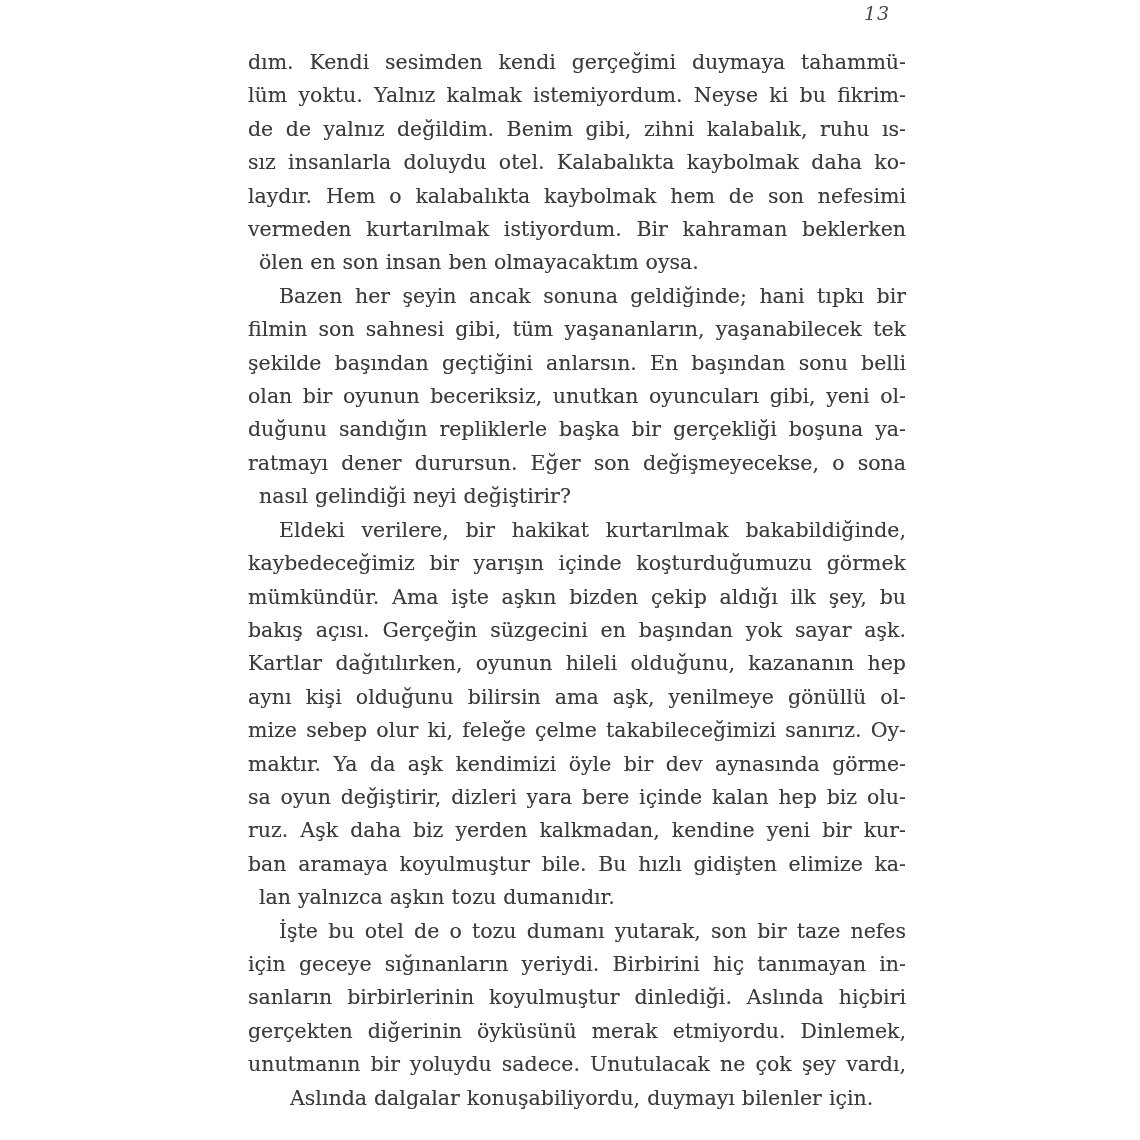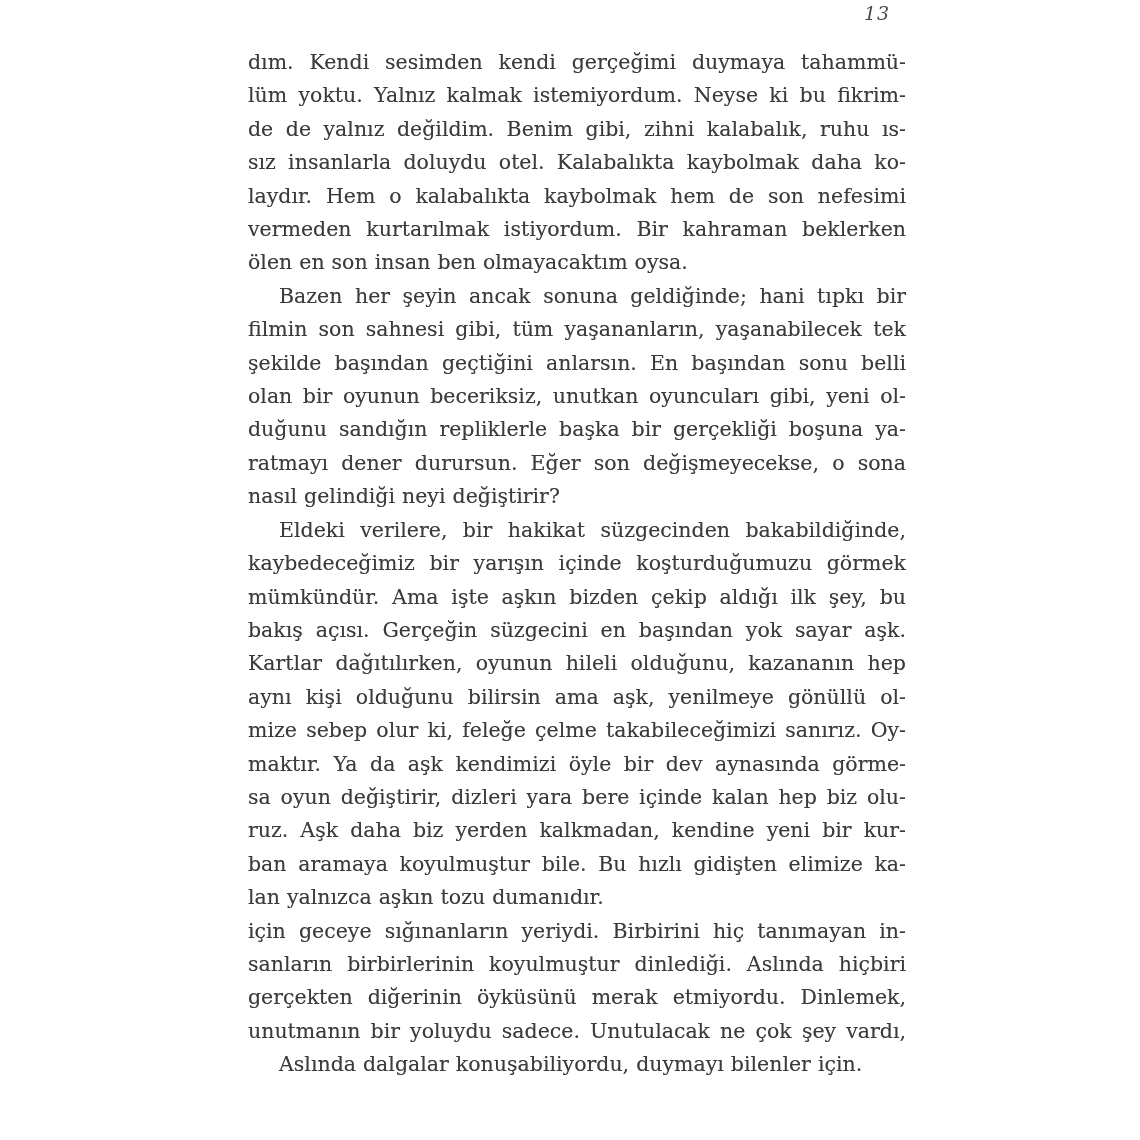--- a/index.html
+++ b/index.html
@@ -39,20 +39,21 @@
     padding: 0;
   }
   .line {
     text-align: justify;
     text-align-last: justify;
     white-space: normal;
     word-spacing: 0.5px;
   }
   .line.last {
     text-align-last: left;
+    margin-left: 11px;
   }
   .line.indent {
     text-indent: 31px;
   }
 </style>
 </head>
 <body>
 
 <div class="book-page">
   <div class="page-number">13</div>
@@ -69,34 +70,35 @@
       <div class="paragraph">
         <div class="line indent">Bazen her şeyin ancak sonuna geldiğinde; hani tıpkı bir</div>
         <div class="line">filmin son sahnesi gibi, tüm yaşananların, yaşanabilecek tek</div>
         <div class="line">şekilde başından geçtiğini anlarsın. En başından sonu belli</div>
         <div class="line">olan bir oyunun beceriksiz, unutkan oyuncuları gibi, yeni ol-</div>
         <div class="line">duğunu sandığın repliklerle başka bir gerçekliği boşuna ya-</div>
         <div class="line">ratmayı dener durursun. Eğer son değişmeyecekse, o sona</div>
         <div class="line last">nasıl gelindiği neyi değiştirir?</div>
       </div>
       <div class="paragraph">
-        <div class="line indent">Eldeki verilere, bir hakikat süzgecinden bakabildiğinde,</div>
+        <div class="line indent">Eldeki verilere, bir hakikat kurtarılmak bakabildiğinde,</div>
         <div class="line">kaybedeceğimiz bir yarışın içinde koşturduğumuzu görmek</div>
         <div class="line">mümkündür. Ama işte aşkın bizden çekip aldığı ilk şey, bu</div>
         <div class="line">bakış açısı. Gerçeğin süzgecini en başından yok sayar aşk.</div>
         <div class="line">Kartlar dağıtılırken, oyunun hileli olduğunu, kazananın hep</div>
         <div class="line">aynı kişi olduğunu bilirsin ama aşk, yenilmeye gönüllü ol-</div>
         <div class="line">mize sebep olur ki, feleğe çelme takabileceğimizi sanırız. Oy-</div>
         <div class="line">maktır. Ya da aşk kendimizi öyle bir dev aynasında görme-</div>
         <div class="line">sa oyun değiştirir, dizleri yara bere içinde kalan hep biz olu-</div>
         <div class="line">ruz. Aşk daha biz yerden kalkmadan, kendine yeni bir kur-</div>
         <div class="line">ban aramaya koyulmuştur bile. Bu hızlı gidişten elimize ka-</div>
         <div class="line last">lan yalnızca aşkın tozu dumanıdır.</div>
       </div>
       <div class="paragraph">
+        <div class="line indent">İşte bu otel de o tozu dumanı yutarak, son bir taze nefes</div>
         <div class="line">için geceye sığınanların yeriydi. Birbirini hiç tanımayan in-</div>
         <div class="line">sanların birbirlerinin koyulmuştur dinlediği. Aslında hiçbiri</div>
         <div class="line">gerçekten diğerinin öyküsünü merak etmiyordu. Dinlemek,</div>
         <div class="line">unutmanın bir yoluydu sadece. Unutulacak ne çok şey vardı,</div>
       </div>
       <div class="paragraph">
         <div class="line indent last">Aslında dalgalar konuşabiliyordu, duymayı bilenler için.</div>
       </div>
     </div>
 </div>

